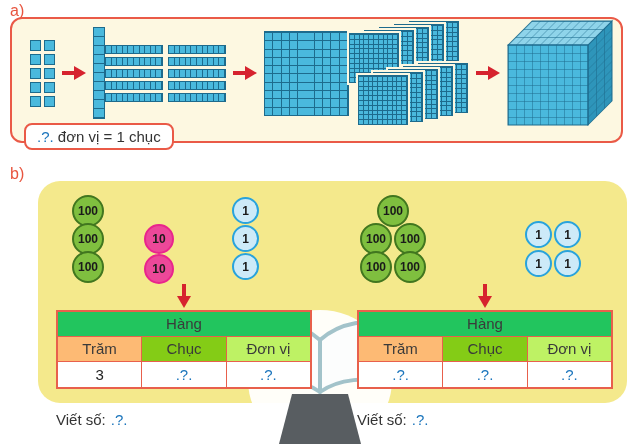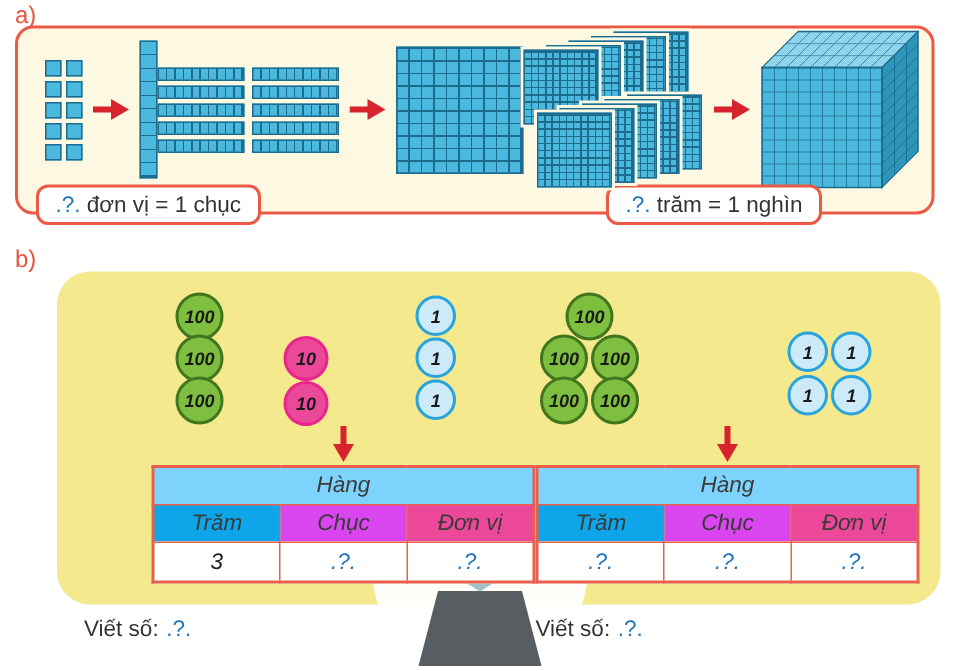--- a/index.html
+++ b/index.html
@@ -47,41 +47,41 @@
 
   .caption {
     position:absolute; bottom:-9px; background:#fff; border:2px solid #ea5a47;
     border-radius:8px; padding:3px 11px; font-size:15px; white-space:nowrap; color:#333;
   }
 
   
   .panel-b {
     position:absolute; left:38px; top:181px; width:589px; height:222px;
     background:#f4e98c; border-radius:22px;
-    display:flex; justify-content:flex-end; padding:14px 14px 10px 18px;font-style:italic;
+    display:flex; justify-content:space-between; padding:14px 14px 10px 18px;
   }
   .pv-group { position:relative; z-index:8; width:256px;
     display:flex; flex-direction:column; align-items:center; }
   .circles { position:relative; width:100%; height:88px; }
   .circ { position:absolute; border-radius:50%; display:flex; align-items:center;
     justify-content:center; font-weight:bold; color:#1a1a1a; font-size:12px; }
   .circ.green { width:32px; height:32px; background:#7fbf3f; border:2.5px solid #41761f; }
   .circ.pink  { width:30px; height:30px; background:#ec4899; border:2.5px solid #e9258d; }
   .circ.cblue { width:27px; height:27px; background:#cdeaf8; border:2.5px solid #29a3dc; }
   .arrow-dn { margin:1px 0 2px; }
 
   table.hang { border-collapse:collapse; width:100%; background:#fff;
     table-layout:fixed; border:2.2px solid #e8604c; }
   table.hang th, table.hang td {
     border:1.6px solid #e8604c; text-align:center; font-weight:normal;
     font-size:15px; color:#3a3a3a; height:25px; padding:0; }
-  table.hang th { background:#7dd3fc; }
-  td.c-tram { background:#0ea5e9;margin-left:27px; }
-  td.c-chuc { background:#d946ef; }
-  td.c-donvi{ background:#ec4899; }
+  table.hang th { background:#22c55e; }
+  td.c-tram { background:#fdba74;margin-left:27px; }
+  td.c-chuc { background:#84cc16; }
+  td.c-donvi{ background:#bef264; }
   tr.vals td { height:27px; background:#fff; }
   tr.vals td.black { color:#222; }
   tr.vals td.blue { color:#1b75bc; }
 
   .vietso-row { position:absolute; left:38px; top:411px; width:589px; z-index:9;
     display:flex; justify-content:space-between; padding:0 14px 0 18px; }
   .vietso { width:256px; font-size:15px; color:#333; }
   .vietso .blue { margin-left:5px; }
 
   .watermark { position:absolute; left:240px; top:258px; z-index:5; pointer-events:none; }
@@ -177,23 +177,20 @@
                 <rect x="0" y="0" width="24" height="80" fill="url(#cgs)" stroke="#1d6b8d"></rect>
               </g>
           </g>
         </svg>
       </div>
     </div>
 
     <div class="caption" style="left:12px;">
       <span class="blue">.?.</span><span> đơn vị = 1 chục</span>
     </div>
-    <div class="caption" style="left:392px;">
-      <span class="blue">.?.</span><span> trăm = 1 nghìn</span>
-    </div>
   </div>
 
   <div class="sec-label" style="left:10px; top:165px;">b)</div>
 
   <div class="panel-b">
 
     <div class="pv-group">
       <div class="circles">
         <div class="circ green" style="left:16px;top:0">100</div>
         <div class="circ green" style="left:16px;top:28px">100</div>

